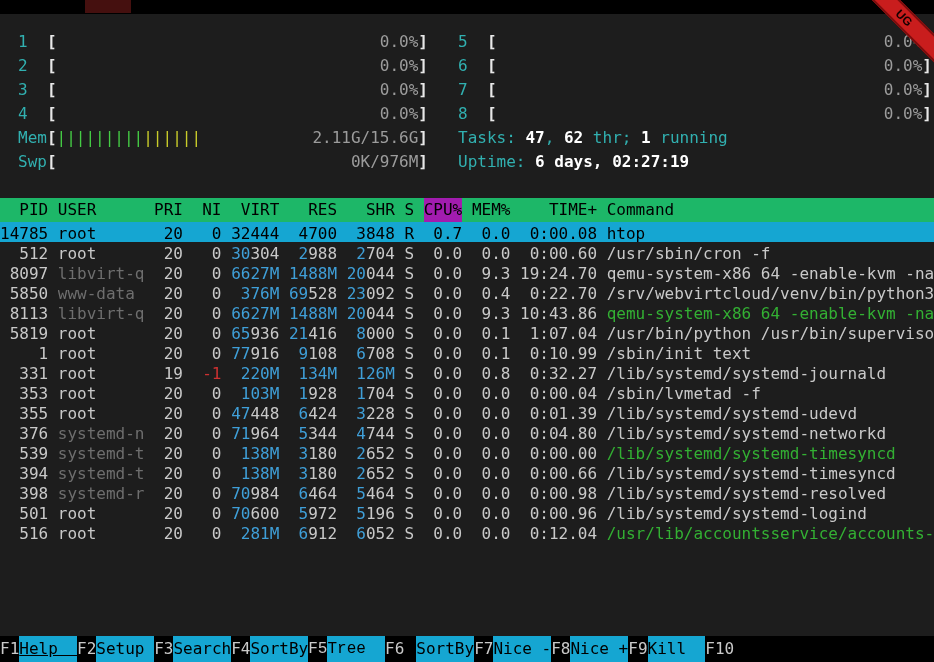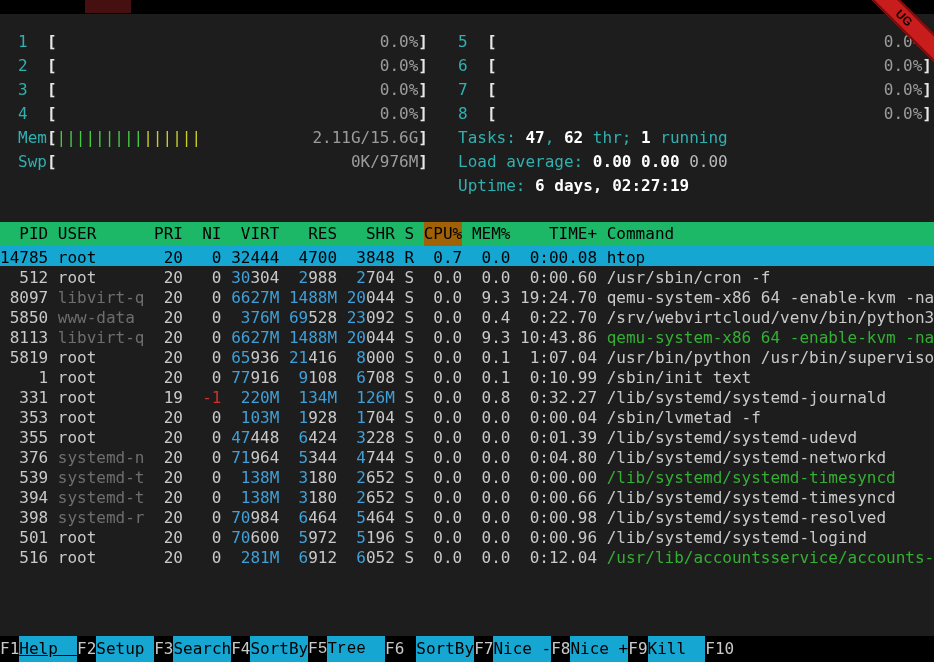--- a/index.html
+++ b/index.html
@@ -38,21 +38,21 @@
   .prow.selected span{color:#000 !important}
   .c-pid{width:5ch;text-align:right}
   .c-user{width:9ch;overflow:hidden}
   .c-pri{width:3ch;text-align:right}
   .c-ni{width:3ch;text-align:right}
   .c-virt,.c-res,.c-shr{width:5ch;text-align:right}
   .c-s{width:1ch}
   .c-cpu,.c-mem{width:4ch;text-align:right}
   .c-time{width:8ch;text-align:right}
   .c-cmd{flex:1;overflow:hidden}
-  .hcell.sort{background:#a16207}
+  .hcell.sort{background:#a21caf}
   .blue{color:#3f9fd8}
   .dim{color:#6e6e6e}
   .green{color:#33b033}
   .red{color:#cd3131}
 
   .fbar{position:absolute;bottom:0;left:0;width:934px;height:26px;line-height:26px;background:#000;display:flex;z-index:3}
   .fkey-key{color:#c9c9c9;white-space:pre}
   .fkey-label{background:#15a6d2;color:#000;white-space:pre}
 </style>
 </head>
@@ -164,21 +164,20 @@
             <span class="minner">
               <span class="mspacer"></span>
               <span class="mval">0.0%</span>
             </span>
             <span class="bracket">]</span>
           </div>
         </div>
 
       <div class="stat-line"><span class="lbl">Tasks: </span><span class="b">47</span><span class="lbl">, </span><span class="b">62</span><span class="lbl"> thr; </span><span class="b">1</span><span class="lbl"> running</span></div>
 
-      <div class="stat-line"><span class="lbl">Load average: </span><span class="b">0.00 </span><span class="b">0.00 </span><span class="dimv">0.00</span></div>
 
       <div class="stat-line"><span class="lbl">Uptime: </span><span class="b">6 days, 02:27:19</span></div>
     </div>
   </div>
 
   <div class="table">
     <div class="thead" id="table-header"><span class="c-pid hcell">PID</span><span class="c-user hcell">USER</span><span class="c-pri hcell">PRI</span><span class="c-ni hcell">NI</span><span class="c-virt hcell">VIRT</span><span class="c-res hcell">RES</span><span class="c-shr hcell">SHR</span><span class="c-s hcell">S</span><span class="c-cpu hcell sort">CPU%</span><span class="c-mem hcell">MEM%</span><span class="c-time hcell">TIME+</span><span class="c-cmd hcell">Command</span></div>
     <div id="table-body">
         <div class="prow selected"><span class="c-pid">14785</span><span class="c-user">root</span><span class="c-pri">20</span><span class="c-ni">0</span><span class="c-virt"><span class="blue">32</span>444</span><span class="c-res"><span class="blue">4</span>700</span><span class="c-shr"><span class="blue">3</span>848</span><span class="c-s">R</span><span class="c-cpu">0.7</span><span class="c-mem">0.0</span><span class="c-time">0:00.08</span><span class="c-cmd">htop</span></div>
         <div class="prow"><span class="c-pid">512</span><span class="c-user">root</span><span class="c-pri">20</span><span class="c-ni">0</span><span class="c-virt"><span class="blue">30</span>304</span><span class="c-res"><span class="blue">2</span>988</span><span class="c-shr"><span class="blue">2</span>704</span><span class="c-s">S</span><span class="c-cpu">0.0</span><span class="c-mem">0.0</span><span class="c-time">0:00.60</span><span class="c-cmd">/usr/sbin/cron -f</span></div>

